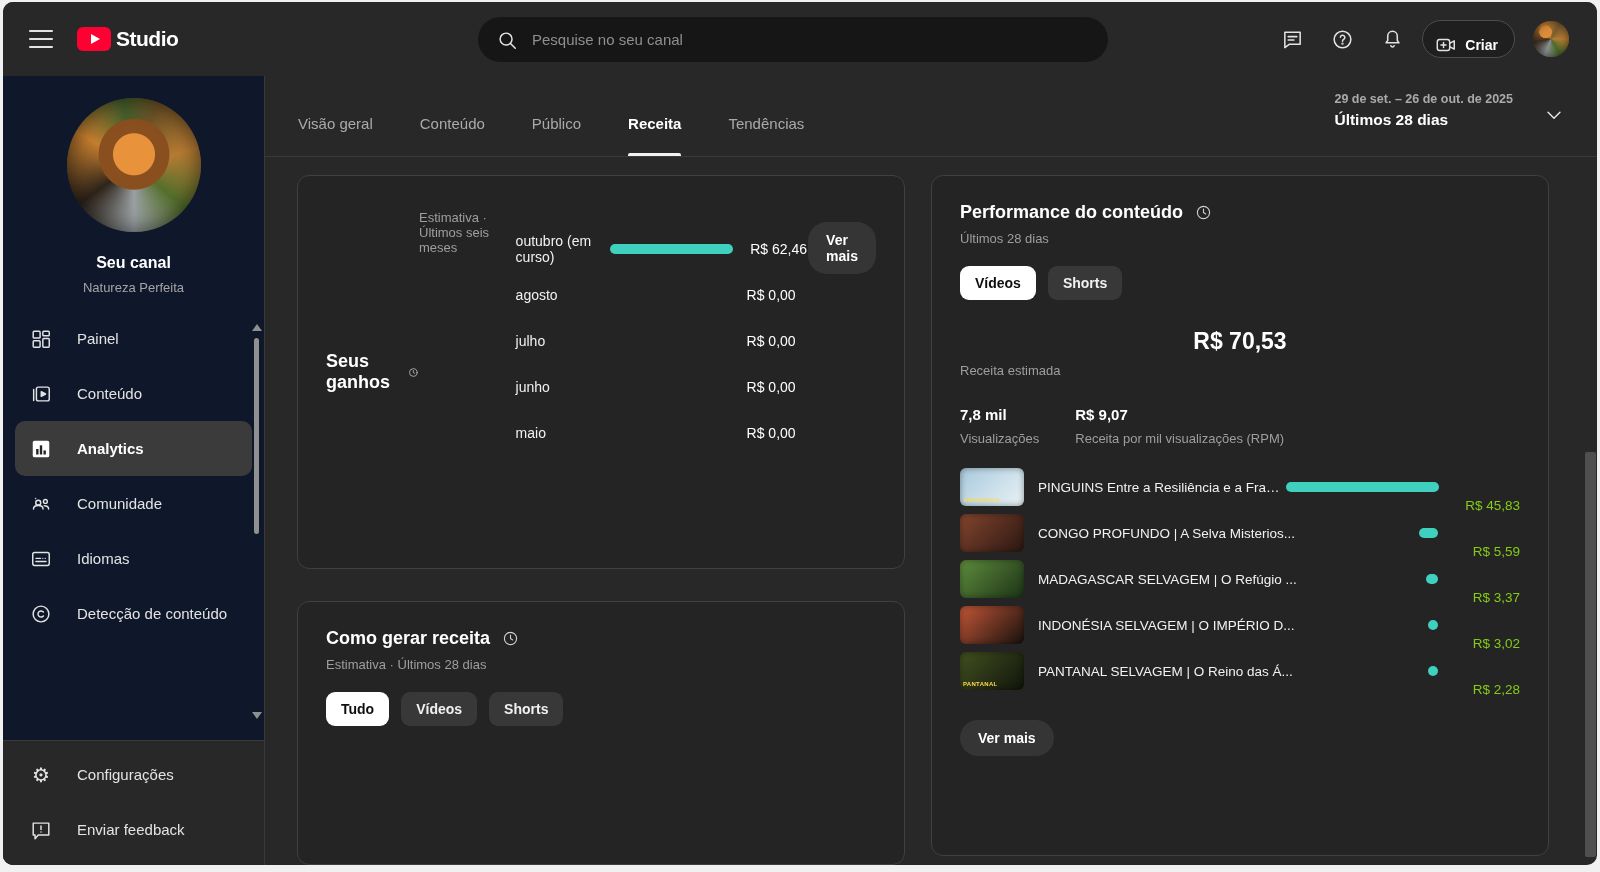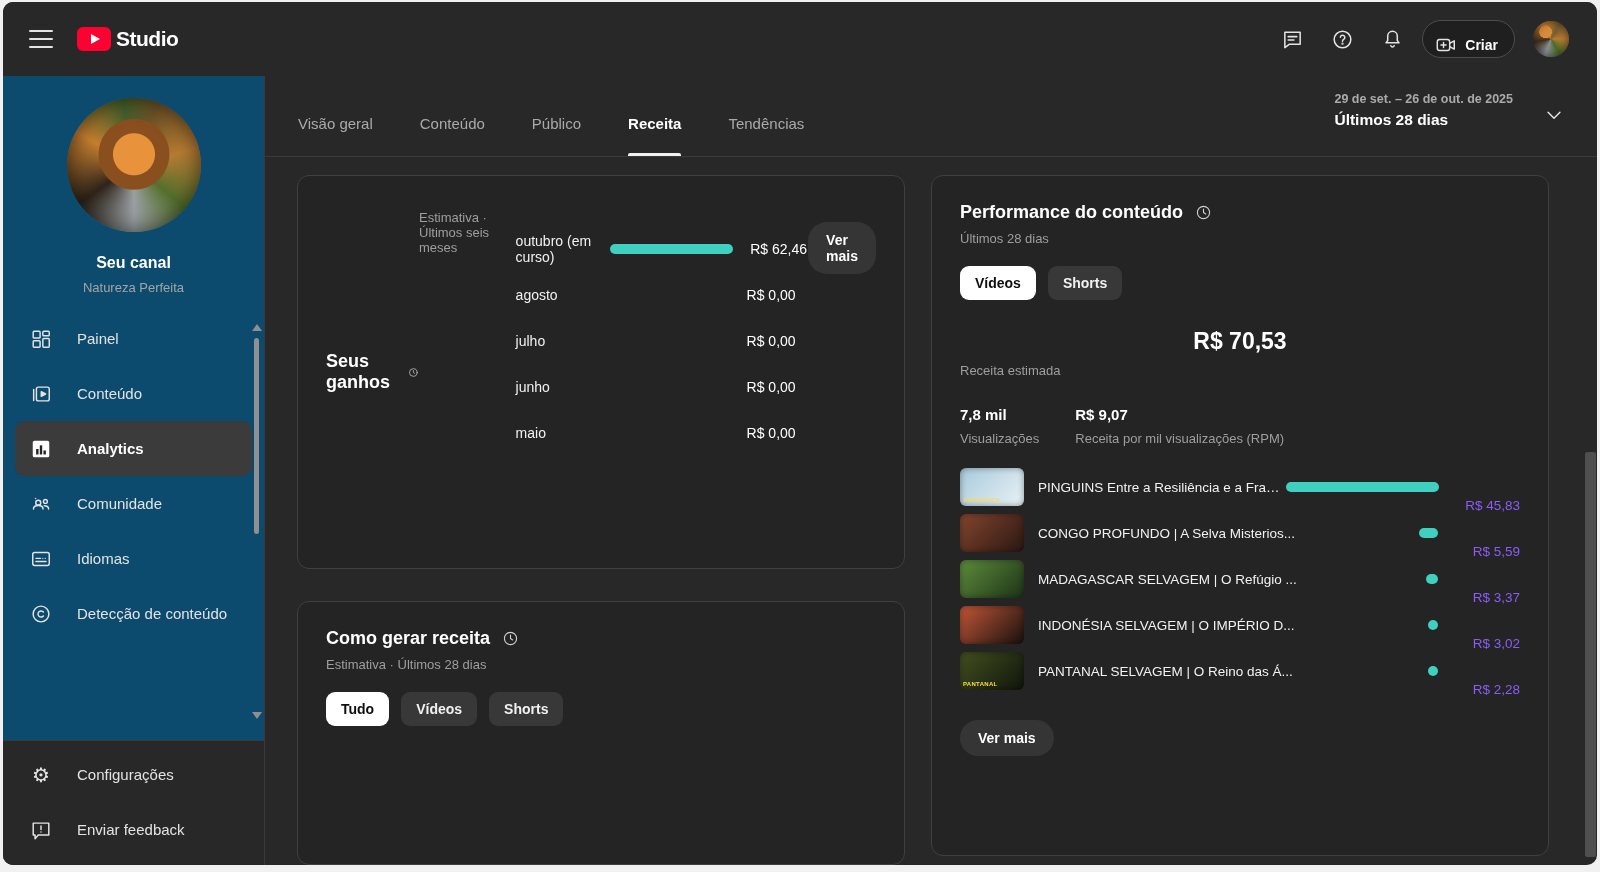--- a/index.html
+++ b/index.html
@@ -26,21 +26,21 @@
   .create-btn { display:flex; align-items:center; gap:8px; height:38px; padding:12px 16px 0 12px;
                 border:1px solid #4d4d4d; border-radius:19px; background:#1f1f1f; cursor:pointer; }
   .create-btn span { font-size:14px; font-weight:700; color:#fff; }
   .avatar-sm { width:36px; height:36px; border-radius:50%; margin-left:8px; cursor:pointer;
                background:radial-gradient(circle at 35% 30%, #d98c3a 0 18%, transparent 19%),
                           conic-gradient(from 30deg, #7a5c2e, #b87b33 60deg, #4a6b2a 120deg, #8a9093 170deg, #3d2e1e 230deg, #c77f2f 300deg, #7a5c2e);
                box-shadow:inset 0 0 8px rgba(0,0,0,.55); }
 
   
   .body { display:flex; height:calc(100% - 74px); }
-  .sidebar { position:relative; width:262px; flex:none; border-right:1px solid #393939; background:#0c4a6e; }
+  .sidebar { position:relative; width:262px; flex:none; border-right:1px solid #393939; background:#0f172a; }
   .main { position:relative; flex:1; overflow:hidden; }
 
   
   .channel { text-align:center; padding-top:22px; }
   .avatar-lg { width:134px; height:134px; border-radius:50%; margin:0 auto;
                background:radial-gradient(circle at 50% 42%, #e8923c 0 20%, #8a4f1f 21% 34%, transparent 35%),
                           conic-gradient(from 20deg, #6d5326, #b87b33 55deg, #55702c 110deg, #9aa0a3 160deg, #2e241a 215deg, #c77f2f 280deg, #44602b 330deg, #6d5326);
                box-shadow:inset 0 0 22px rgba(0,0,0,.6); }
   .channel-title { margin-top:22px; font-size:16px; font-weight:700; color:#fff; }
   .channel-name { margin-top:8px; font-size:13px; color:#a5a5a5; }
@@ -99,21 +99,21 @@
   .stats { display:flex; margin-top:28px; }
   .stat { margin-right:36px; }
   .stat-value { font-size:15px; font-weight:700; color:#fff; }
   .stat-label { font-size:13px; color:#9e9e9e; margin-top:8px; }
   .video-rows { margin-top:18px; }
   .video-row { display:flex; align-items:center; height:46px; cursor:pointer; }
   .thumb { width:64px; height:38px; border-radius:6px; flex:none; position:relative; overflow:hidden;
            box-shadow:inset 0 0 6px rgba(0,0,0,.4); }
   .thumb-text { position:absolute; left:3px; bottom:3px; font-size:6px; font-weight:700; color:#ffd94d; letter-spacing:.3px; }
   .video-title { font-size:13.5px; color:#f1f1f1; margin-left:14px; max-width:268px; white-space:nowrap; overflow:hidden; text-overflow:ellipsis; }
-  .video-value { width:64px; text-align:right; font-size:13.5px; color:#8b5cf6; margin-left:18px;margin-top:37px; }
+  .video-value { width:64px; text-align:right; font-size:13.5px; color:#84cc16; margin-left:18px;margin-top:37px; }
 
   
   .page-scrollbar { position:absolute; right:0; top:74px; bottom:0; width:13px; }
   .page-thumb { position:absolute; left:1px; top:376px; bottom:8px; width:11px; background:#4f4f4f; border-radius:2px; }
 
   svg.stroke { stroke:#e3e3e3; stroke-width:1.6; fill:none; stroke-linecap:round; stroke-linejoin:round; }
   .uni-icon { font-size:20px; color:#e3e3e3; line-height:1; }
 </style>
 </head>
 <body>
@@ -124,20 +124,27 @@
     <div class="hamburger">
         <span></span>
         <span></span>
         <span></span>
       </div>
     <div class="logo">
       <div class="logo-badge">
           <div class="tri"></div>
         </div>
       <div class="logo-text">Studio</div>
+    </div>
+    <div class="searchbox">
+      <svg class="stroke" width="22" height="22" viewBox="0 0 24 24">
+        <circle cx="11" cy="11" r="6.5"></circle>
+          <path d="M15.8 15.8L21 21"></path>
+      </svg>
+      <input type="text" placeholder="Pesquise no seu canal" style="">
     </div>
     <div class="top-right">
       <div class="icon-btn">
         <svg class="stroke" width="23" height="23" viewBox="0 0 24 24">
             <path d="M4 4.5h16v12.5H8.5L4 20.5z"></path>
             <path d="M7.5 9h9M7.5 12.5h6"></path>
           </svg>
       </div>
       <div class="icon-btn">
         <svg class="stroke" width="23" height="23" viewBox="0 0 24 24">

